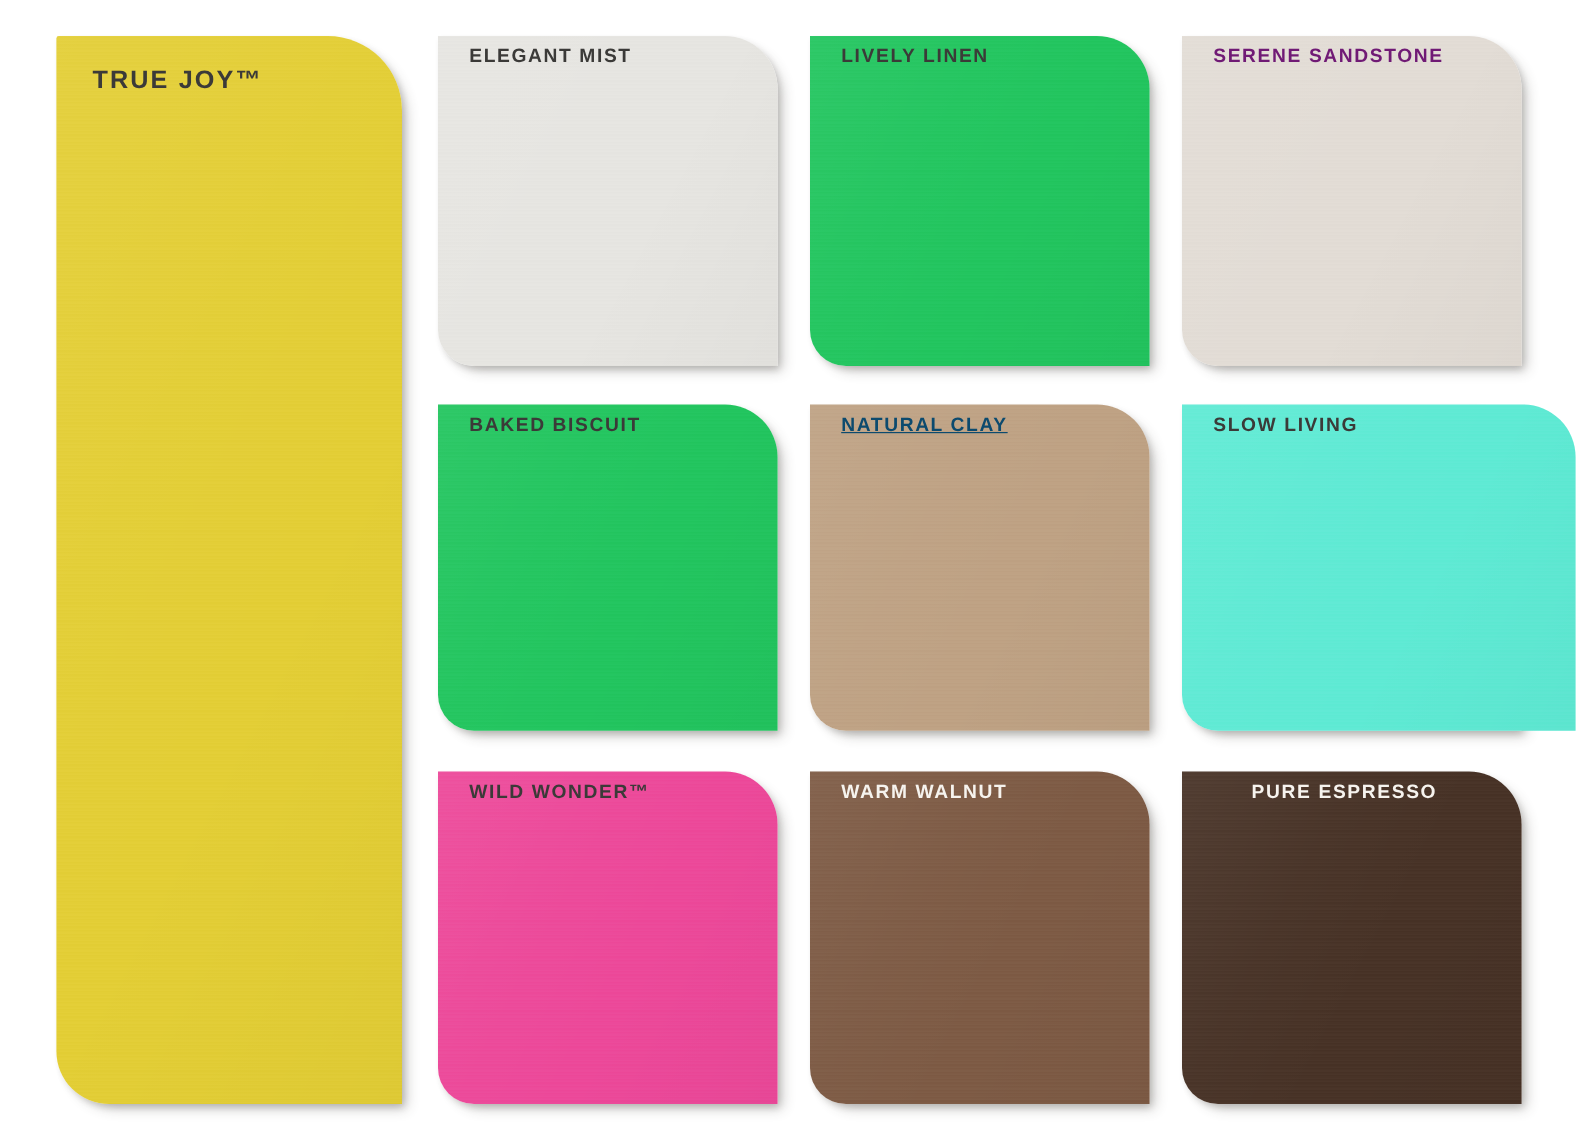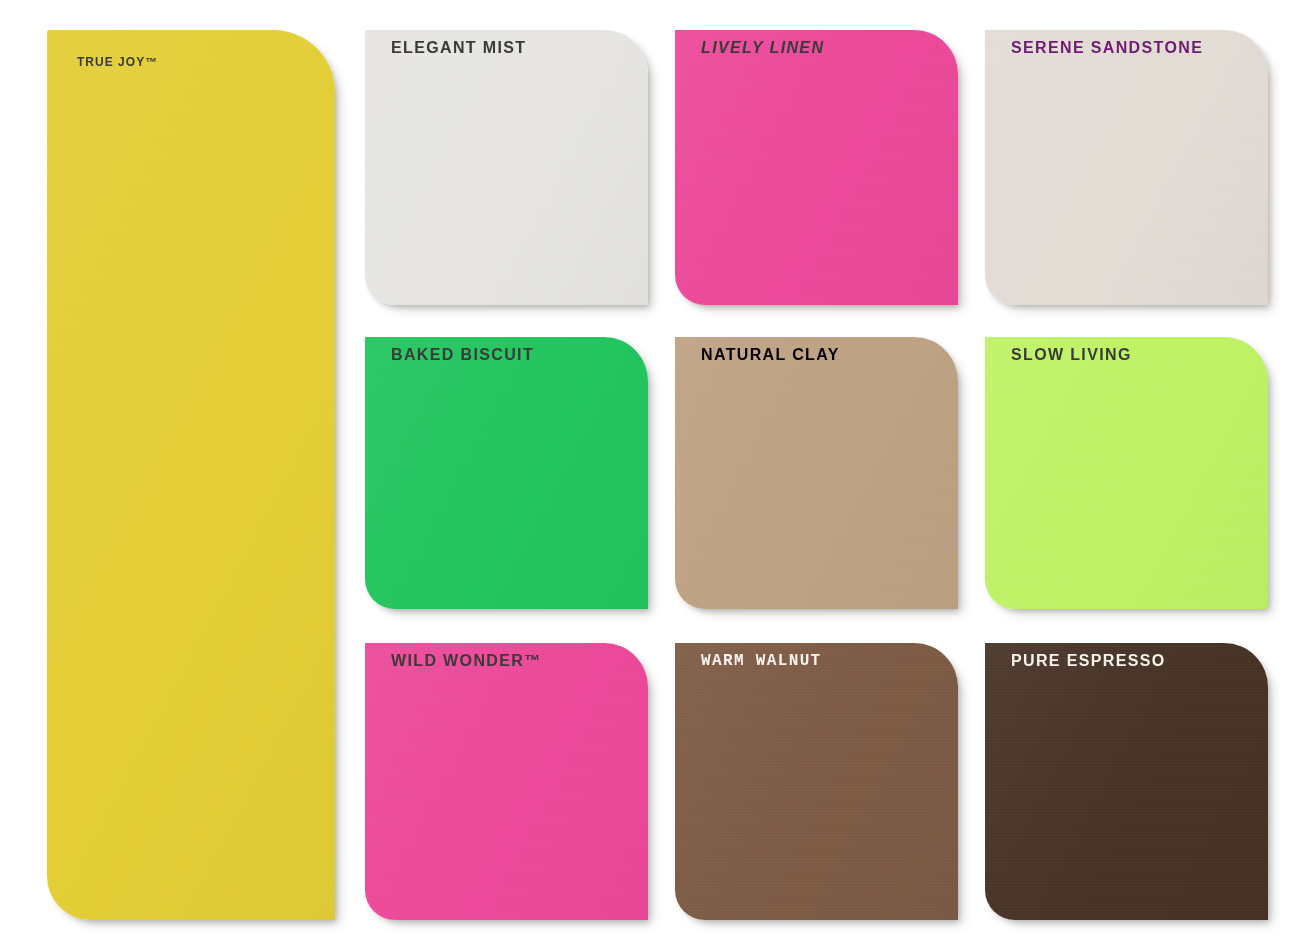--- a/index.html
+++ b/index.html
@@ -98,64 +98,64 @@
     border-bottom-left-radius: 44px;
     border-top-left-radius: 2px;
   }
   #hero-shadow {
     border-top-right-radius: 62px;
     border-bottom-left-radius: 44px;
   }
   #hero-swatch .swatch-label {
     left: 30px;
     top: 26px;
-    font-size: 12px;
+    font-size: 21px;
   }
 </style>
 </head>
 <body style="background: rgb(255, 255, 255);">
 
 <div id="palette" style="background: rgb(255, 255, 255);">
 
   <div class="shadow" id="hero-shadow" style="left: 47px; top: 30px; width: 288px; height: 890px;"></div>
   <div class="swatch" id="hero-swatch" style="left: 47px; top: 30px; width: 288px; height: 890px; background: rgb(227, 206, 53);">
     <span class="swatch-label label-dark" style="color: rgb(59, 58, 56);">TRUE JOY™</span>
   </div>
 
   <div id="grid-layer">
       <div class="shadow" style="left: 365px; top: 30px; width: 283px; height: 275px;"></div>
       <div class="swatch" style="left: 365px; top: 30px; width: 283px; height: 275px; background: rgb(230, 229, 225);">
         <span class="swatch-label" style="color: rgb(59, 58, 56);">ELEGANT MIST</span>
       </div>
       <div class="shadow" style="left: 675px; top: 30px; width: 283px; height: 275px;"></div>
-      <div class="swatch" style="left: 675px; top: 30px; width: 283px; height: 275px; background: #ec4899; font-style: italic;">
+      <div class="swatch" style="left: 675px; top: 30px; width: 283px; height: 275px; background: #22c55e;">
         <span class="swatch-label" style="color: rgb(59, 58, 56);">LIVELY LINEN</span>
       </div>
       <div class="shadow" style="left: 985px; top: 30px; width: 283px; height: 275px;"></div>
       <div class="swatch" style="left: 985px; top: 30px; width: 283px; height: 275px; background: rgb(226, 220, 213);">
         <span class="swatch-label" style="color: #701a75;">SERENE SANDSTONE</span>
       </div>
       <div class="shadow" style="left: 365px; top: 337px; width: 283px; height: 272px;"></div>
       <div class="swatch" style="left: 365px; top: 337px; width: 283px; height: 272px; background: #22c55e;">
         <span class="swatch-label" style="color: rgb(59, 58, 56);">BAKED BISCUIT</span>
       </div>
       <div class="shadow" style="left: 675px; top: 337px; width: 283px; height: 272px;"></div>
       <div class="swatch" style="left: 675px; top: 337px; width: 283px; height: 272px; background: rgb(190, 161, 131);">
-        <span class="swatch-label" style="color: #000000;">NATURAL CLAY</span>
+        <span class="swatch-label" style="color: #0c4a6e; text-decoration: underline;">NATURAL CLAY</span>
       </div>
       <div class="shadow" style="left: 985px; top: 337px; width: 283px; height: 272px;"></div>
-      <div class="swatch" style="left: 985px; top: 337px; width: 283px; height: 272px; background: #bef264;">
+      <div class="swatch" style="left: 985px; top: 337px; width: 328px; height: 272px; background: #5eead4;">
         <span class="swatch-label" style="color: rgb(59, 58, 56);">SLOW LIVING</span>
       </div>
       <div class="shadow" style="left: 365px; top: 643px; width: 283px; height: 277px;"></div>
       <div class="swatch" style="left: 365px; top: 643px; width: 283px; height: 277px; background: #ec4899;">
         <span class="swatch-label" style="color: rgb(59, 58, 56);">WILD WONDER™</span>
       </div>
       <div class="shadow" style="left: 675px; top: 643px; width: 283px; height: 277px;"></div>
       <div class="swatch" style="left: 675px; top: 643px; width: 283px; height: 277px; background: rgb(125, 90, 68);">
-        <span class="swatch-label" style="color: rgb(246, 243, 238); font-family: Liberation Mono, monospace;">WARM WALNUT</span>
+        <span class="swatch-label" style="color: rgb(246, 243, 238);">WARM WALNUT</span>
       </div>
       <div class="shadow" style="left: 985px; top: 643px; width: 283px; height: 277px;"></div>
       <div class="swatch" style="left: 985px; top: 643px; width: 283px; height: 277px; background: rgb(71, 50, 38);">
-        <span class="swatch-label" style="color: rgb(246, 243, 238);">PURE ESPRESSO</span>
+        <span class="swatch-label" style="color: rgb(246, 243, 238); margin-left: 32px;">PURE ESPRESSO</span>
       </div>
     </div>
 </div>
 
 </body></html>

